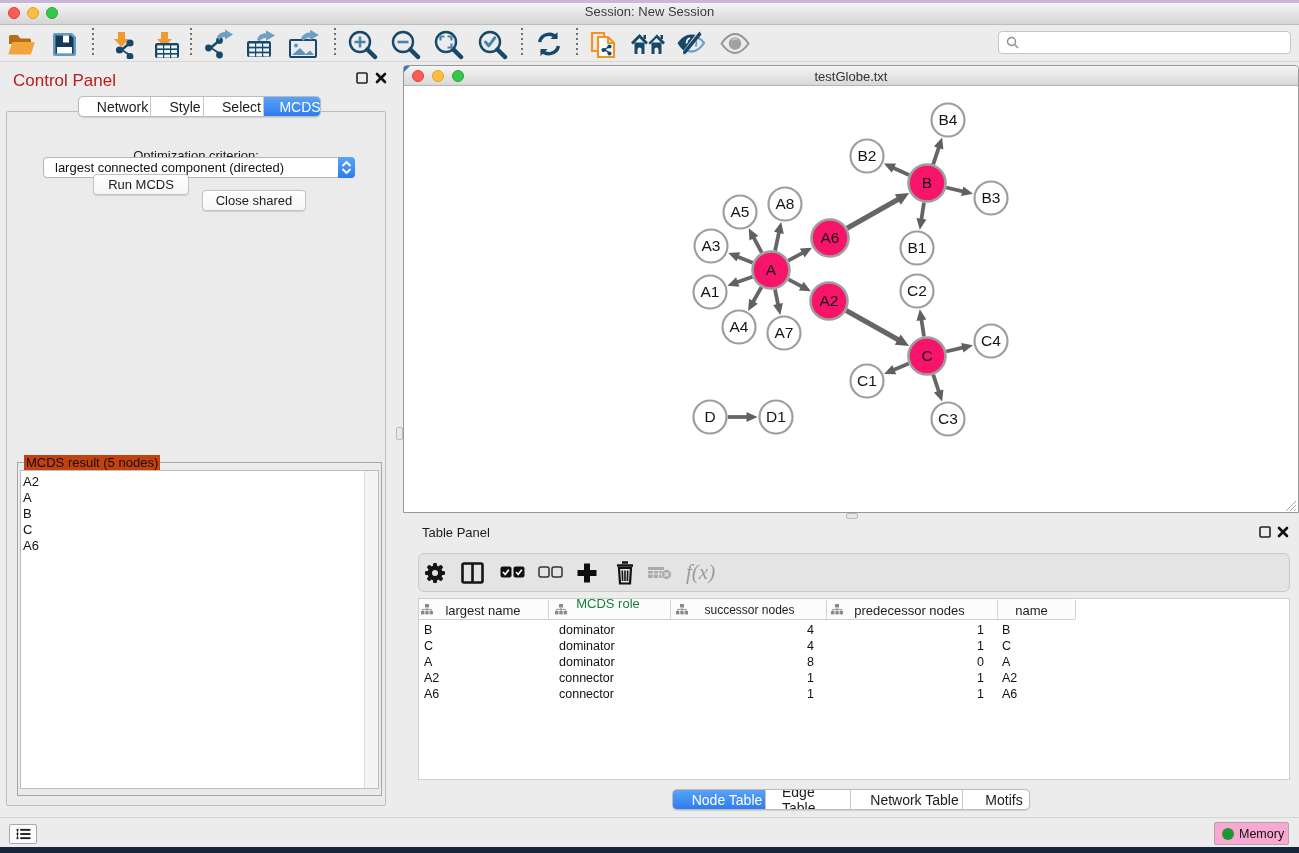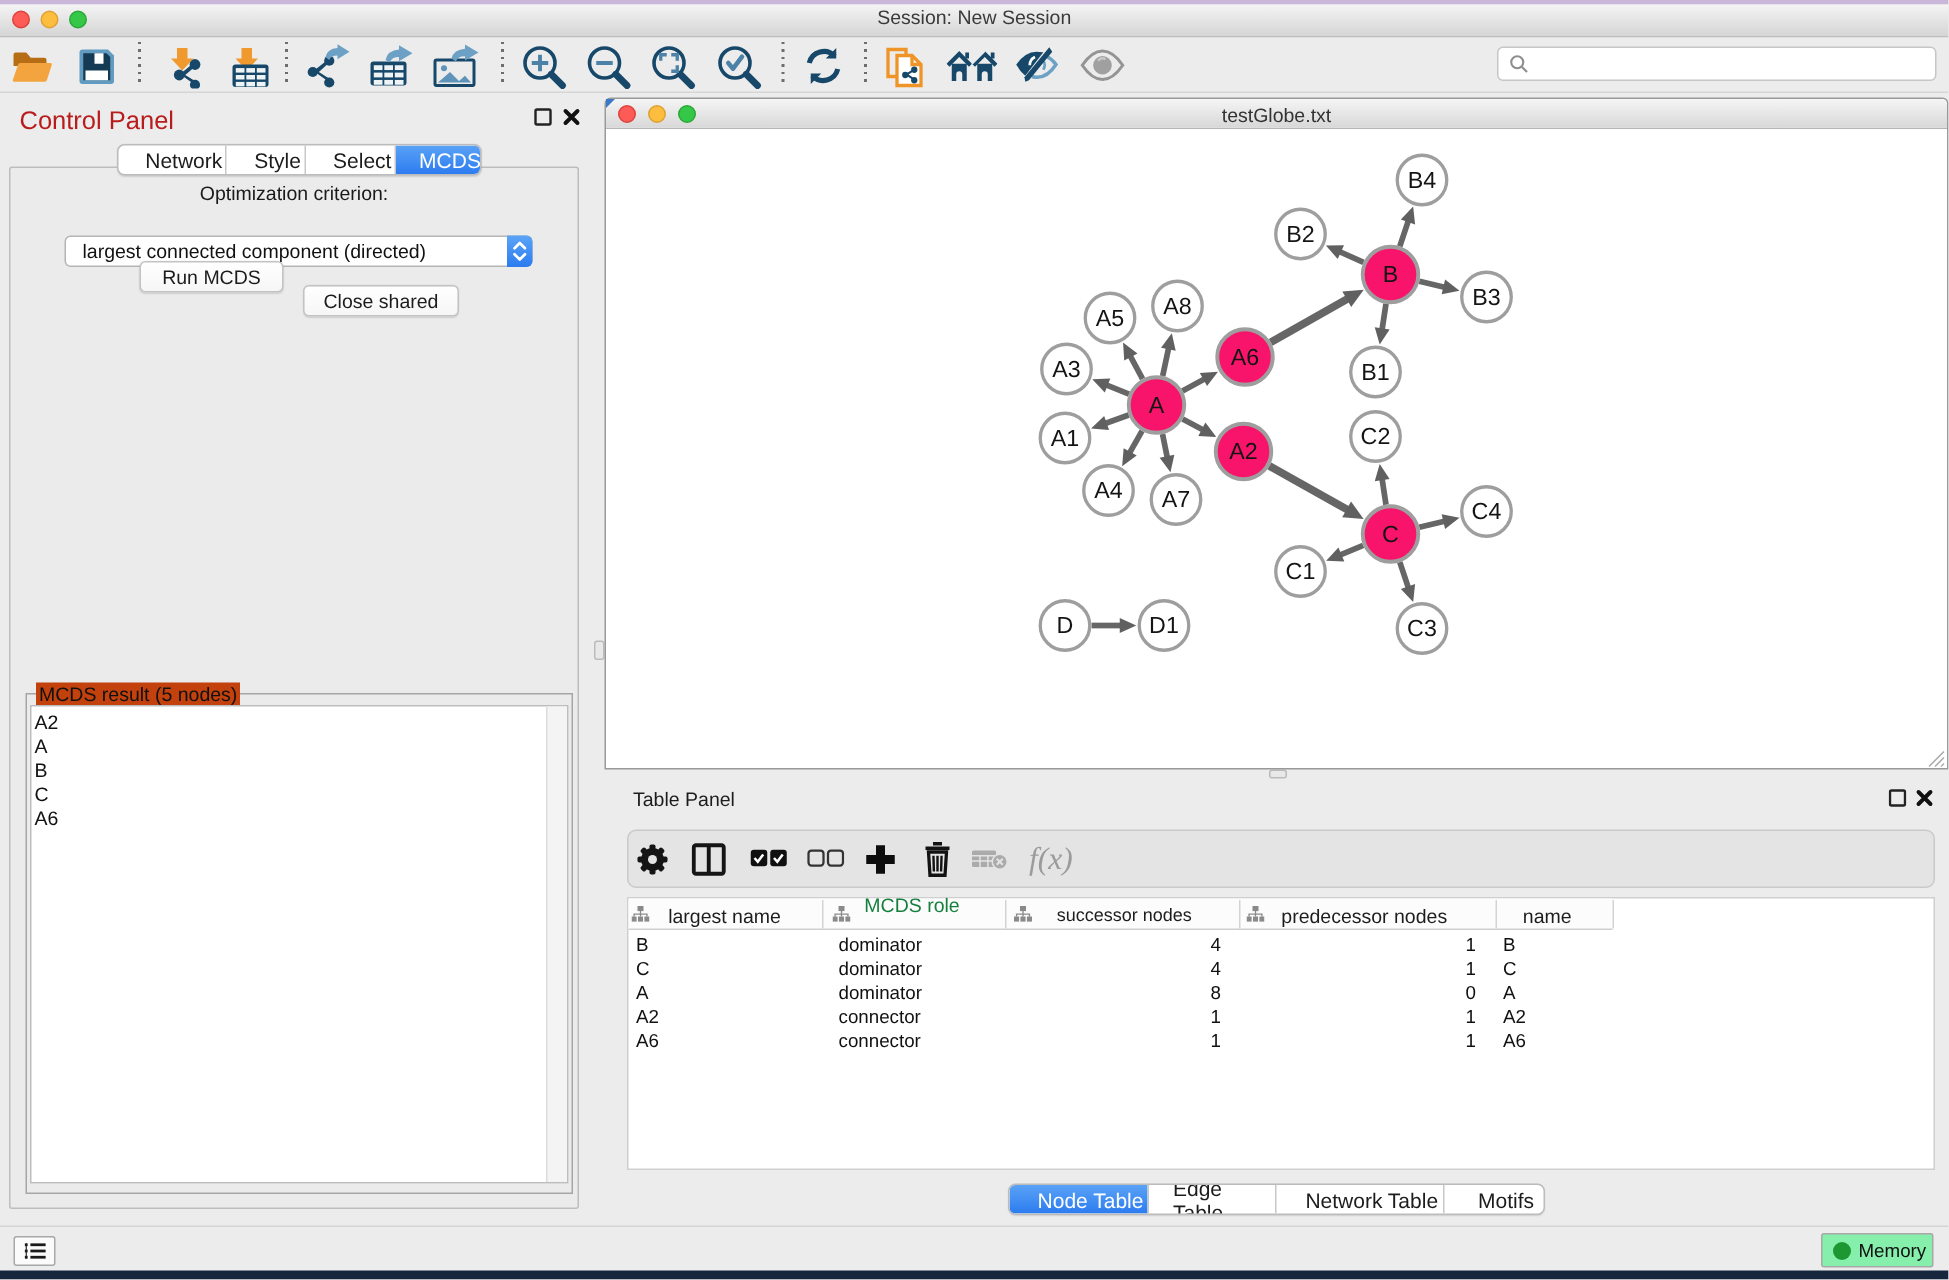--- a/index.html
+++ b/index.html
@@ -200,21 +200,21 @@
 <svg class="abs" style="left:375px;top:72px" width="12" height="12" viewBox="0 0 12 12">
     <path d="M2,2 L10,10 M10,2 L2,10" stroke="#111" stroke-width="2.6" stroke-linecap="round"></path>
   </svg>
 <div class="abs" style="left:6px;top:111px;width:380px;height:695px;border:1px solid #bdbdbd;background:#ebebeb;border-radius:2px"></div>
 <div class="seg" style="left:78px;top:96px;width:243px;height:21px">
 <div style="width:72px">Network</div>
     <div style="width:53px">Style</div>
     <div style="width:60px">Select</div>
     <div class="sel" style="width:56px">MCDS</div>
 </div>
-<div class="abs" style="left:6px;top:121px;width:380px;text-align:center;font-size:13px;color:#1a1a1a">Optimization criterion:</div>
+<div class="abs" style="left:6px;top:148px;width:380px;text-align:center;font-size:13px;color:#1a1a1a">Optimization criterion:</div>
 
 <div class="abs" style="left:43px;top:157px;width:312px;height:21px;background:#fff;border:1px solid #b5b5b5;border-radius:4px;"></div>
 <div class="abs" style="left:55px;top:157px;width:280px;height:21px;display:flex;align-items:center;font-size:13px;color:#111">largest connected component (directed)</div>
 <div class="abs" style="left:338px;top:157px;width:17px;height:21px;background:linear-gradient(#5ba4f7,#2c7bf0);border-radius:0 4px 4px 0;"></div>
 <svg class="abs" style="left:340px;top:160px" width="13" height="15" viewBox="0 0 13 15">
     <path d="M3,5.5 L6.5,2 L10,5.5" fill="none" stroke="#fff" stroke-width="1.8" stroke-linejoin="round" stroke-linecap="round"></path>
     <path d="M3,9.5 L6.5,13 L10,9.5" fill="none" stroke="#fff" stroke-width="1.8" stroke-linejoin="round" stroke-linecap="round"></path>
   </svg>
 <div class="btn" style="left:93px;top:174px;width:96px;height:21px">Run MCDS</div>
 <div class="btn" style="left:202px;top:190px;width:104px;height:21px">Close shared</div>
@@ -502,16 +502,16 @@
     <g fill="#1a1a1a">
       <rect x="0.6" y="1" width="0.8" height="11"></rect>
       <rect x="0" y="1" width="2" height="2"></rect>
       <rect x="4" y="1" width="11" height="2"></rect>
       <rect x="0" y="5.5" width="2" height="2"></rect>
       <rect x="4" y="5.5" width="11" height="2"></rect>
       <rect x="0" y="10" width="2" height="2"></rect>
       <rect x="4" y="10" width="11" height="2"></rect>
     </g>
   </svg>
-<div class="abs" style="left:1214px;top:822px;width:75px;height:23px;background:#86efac;border:1px solid #a8a8a8;border-radius:2px;display:flex;align-items:center;">
+<div class="abs" style="left:1214px;top:822px;width:75px;height:23px;background:#f9a8d4;border:1px solid #a8a8a8;border-radius:2px;display:flex;align-items:center;">
     <span style="width:12px;height:12px;border-radius:50%;background:#1c9732;margin-left:7px"></span>
     <span style="font-size:12.5px;color:#111;margin-left:5px">Memory</span>
   </div>
 
 </body></html>

